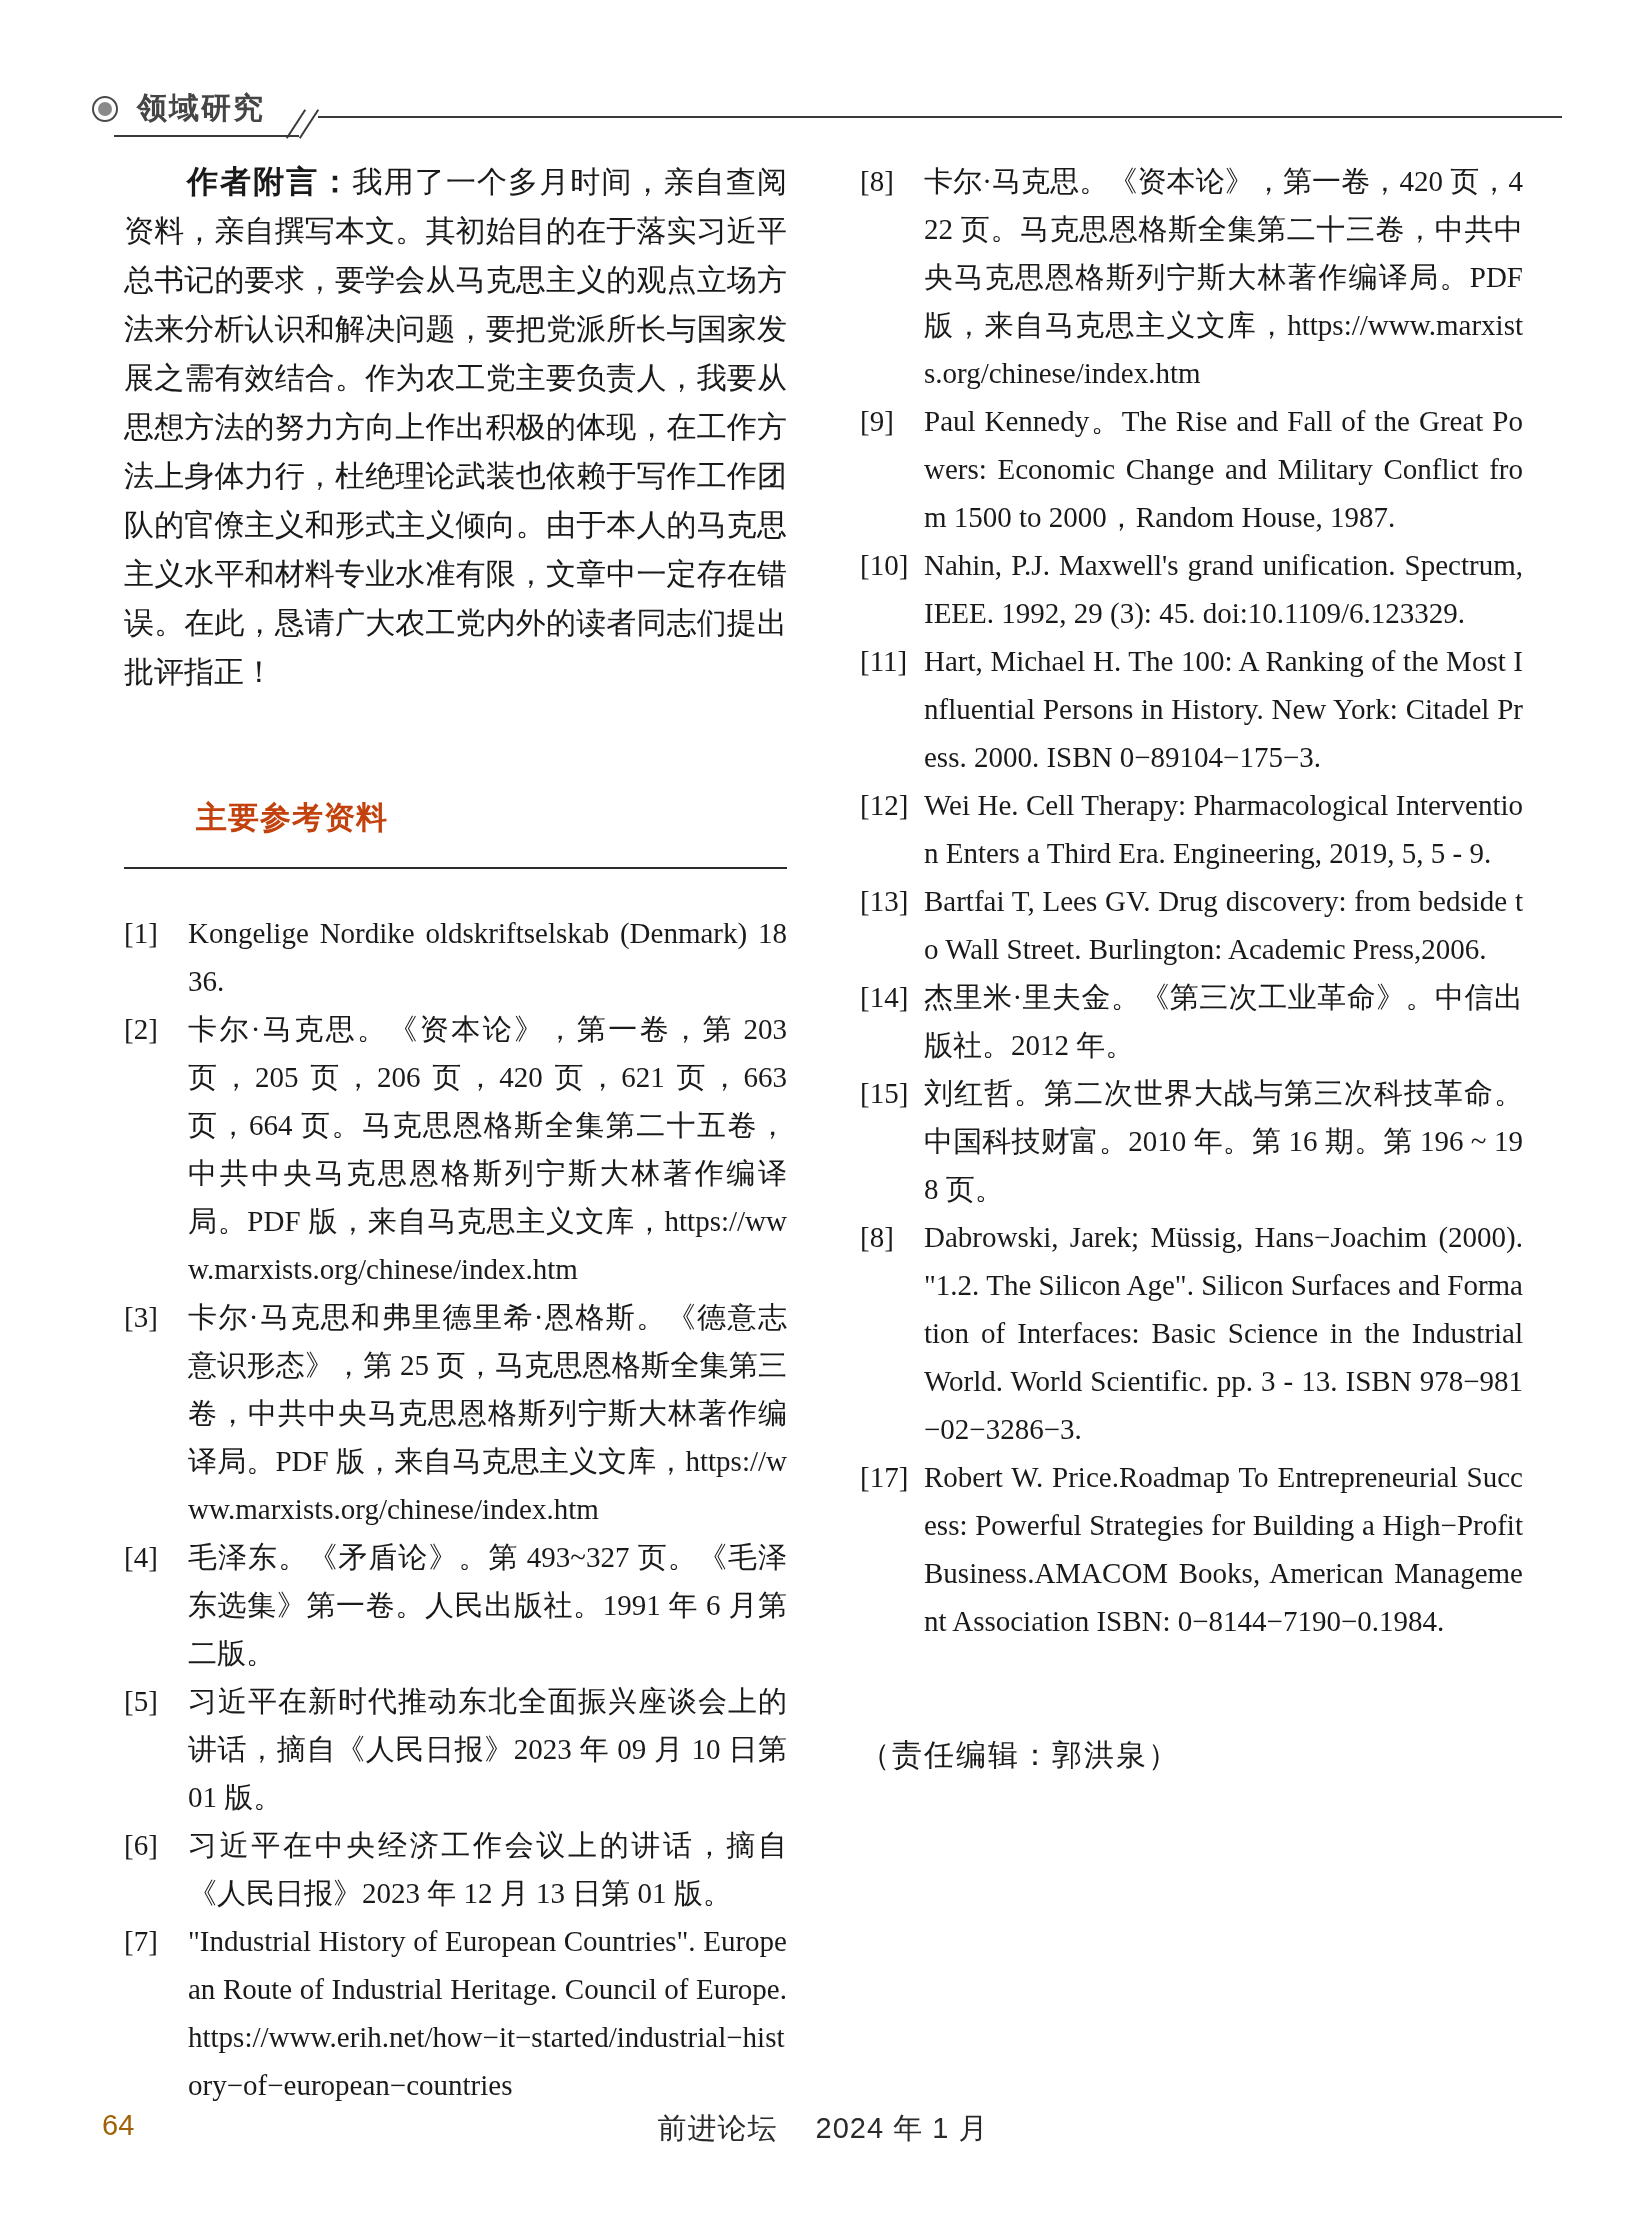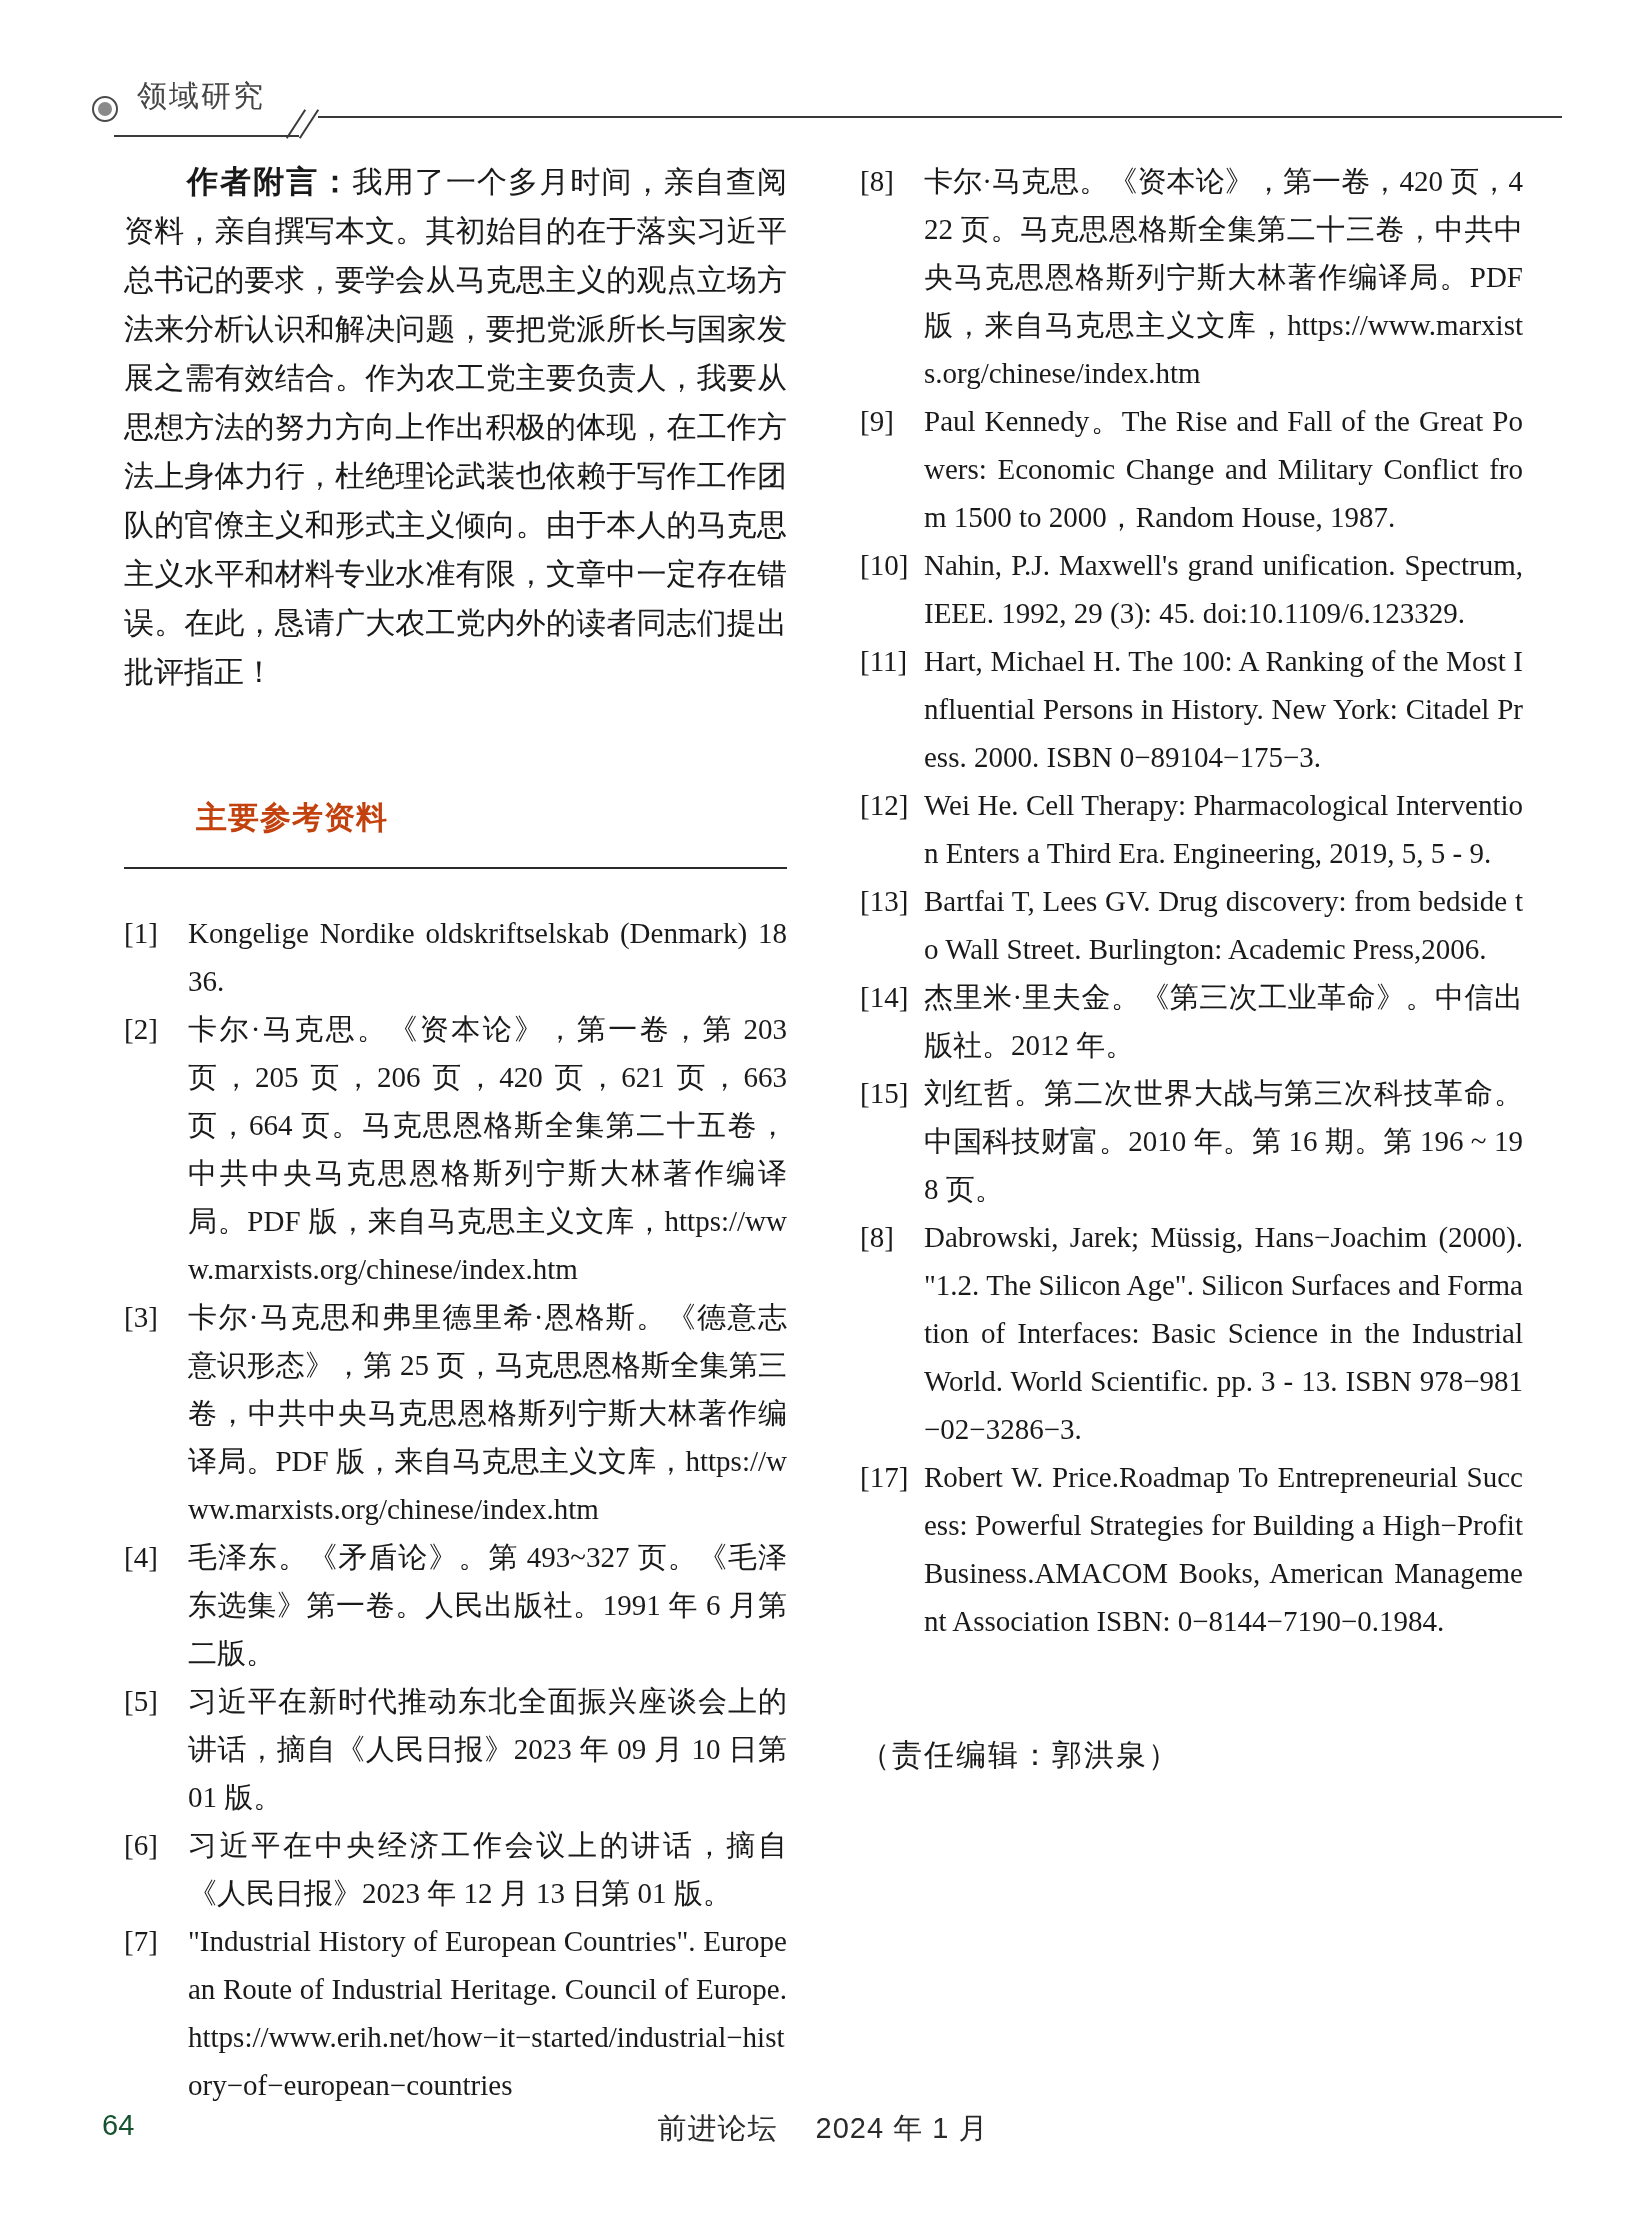--- a/index.html
+++ b/index.html
@@ -14,23 +14,23 @@
   }
   
   .hdr-icon{
     position:absolute;left:92px;top:96px;width:26px;height:26px;
     border:2px solid #4a4a4a;border-radius:50%;
     display:flex;align-items:center;justify-content:center;
     box-sizing:border-box;
   }
   .hdr-icon .dot{width:14px;height:14px;border-radius:50%;background:#8a8a8a;}
   .hdr-title{
-    position:absolute;left:137px;top:76px;
-    font-family:"Liberation Sans","DejaVu Sans",sans-serif;
-    font-size:30px;font-weight:400;color:#454545;letter-spacing:2px;
+    position:absolute;left:137px;top:88px;
+    font-family:"Liberation Sans","DejaVu Sans",sans-serif;
+    font-size:30px;font-weight:700;color:#454545;letter-spacing:2px;
   }
   .hdr-underline{position:absolute;left:114px;top:135px;width:185px;height:2px;background:#3a3a3a;}
   .hdr-slash{position:absolute;top:107px;width:2px;height:34px;background:#3a3a3a;transform:rotate(33deg);}
   .hdr-slash.s1{left:295px;}
   .hdr-slash.s2{left:308px;}
   .hdr-rule{position:absolute;left:318px;top:116px;width:1244px;height:2px;background:#3a3a3a;}
 
   
   .col{position:absolute;top:157px;width:663px;}
   .col-left{left:124px;}
@@ -59,21 +59,21 @@
 
   .editor-note{
     margin-top:86px;text-align:left;
     font-size:30px;line-height:48px;letter-spacing:2px;
   }
 
   
   .footer-pagenum{
     position:absolute;left:102px;top:2109px;
     font-family:"Liberation Sans","DejaVu Sans",sans-serif;
-    font-size:29px;color:#14532d;
+    font-size:29px;color:#a16207;
   }
   .footer-center{
     position:absolute;left:0;top:2109px;width:100%;
     text-align:center;
     font-family:"Liberation Sans","DejaVu Sans",sans-serif;
     font-size:29px;color:#2a2a2a;letter-spacing:1px;
   }
   .footer-center .journal{margin-right:38px;}
 </style>
 </head>

